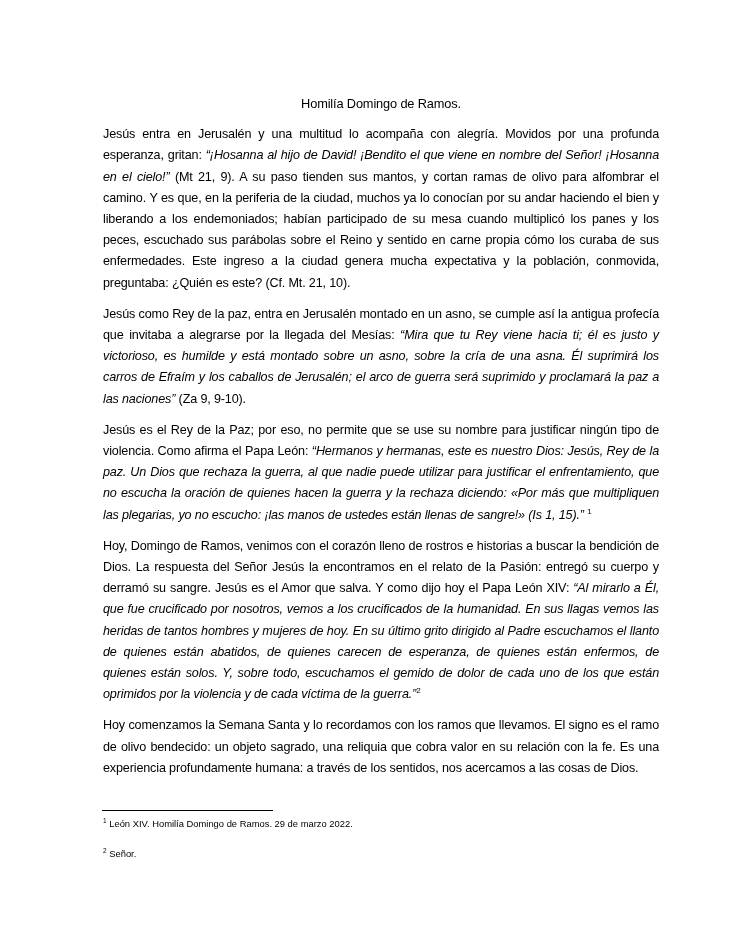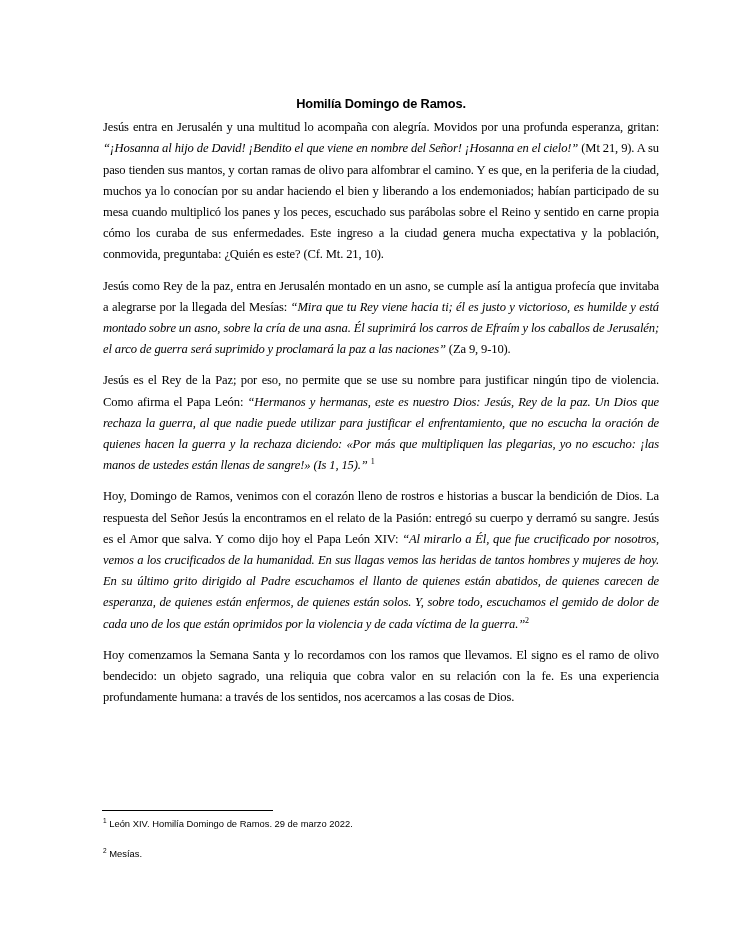--- a/index.html
+++ b/index.html
@@ -7,23 +7,23 @@
   .page {
     position: absolute; left: 0; top: 0; width: 730px; height: 945px; background: #fff;
     font-family: "Liberation Sans", sans-serif; color: #000;
   }
   .content {
     position: absolute; left: 103px; top: 93px; width: 556px;
     font-size: 12.6px; line-height: 21.2px;
     letter-spacing: -0.15px;
   }
   .title {
-    text-align: center; font-weight: bold; margin: 0 0 3px 0; font-size: 12.8px;
+    text-align: center; font-weight: normal; margin: 0 0 10px 0; font-size: 12.8px;
   }
-  .para { text-align: justify; margin: 0 0 10px 0; font-family: Liberation Serif, serif; }
+  .para { text-align: justify; margin: 0 0 10px 0; }
   .para i { font-style: italic; }
   sup { font-size: 8px; line-height: 0; vertical-align: super; }
   .fn-sep {
     position: absolute; left: 102px; top: 810px; width: 171px; height: 0;
     border-top: 1px solid #000;
   }
   .footnotes {
     position: absolute; left: 103px; top: 817px; width: 556px;
     font-family: "Liberation Sans", sans-serif; font-size: 9.4px; line-height: 14px;
   }
@@ -41,15 +41,15 @@
     <p class="para"><span>Jesús como Rey de la paz, entra en Jerusalén montado en un asno, se cumple así la antigua profecía que invitaba a alegrarse por la llegada del Mesías: </span><i>“Mira que tu Rey viene hacia ti; él es justo y victorioso, es humilde y está montado sobre un asno, sobre la cría de una asna. Él suprimirá los carros de Efraím y los caballos de Jerusalén; el arco de guerra será suprimido y proclamará la paz a las naciones”</i><span> (Za 9, 9-10).</span></p>
     <p class="para"><span>Jesús es el Rey de la Paz; por eso, no permite que se use su nombre para justificar ningún tipo de violencia. Como afirma el Papa León: </span><i>“Hermanos y hermanas, este es nuestro Dios: Jesús, Rey de la paz. Un Dios que rechaza la guerra, al que nadie puede utilizar para justificar el enfrentamiento, que no escucha la oración de quienes hacen la guerra y la rechaza diciendo: «Por más que multipliquen las plegarias, yo no escucho: ¡las manos de ustedes están llenas de sangre!» (Is 1, 15).”</i><span> </span><sup>1</sup></p>
     <p class="para"><span>Hoy, Domingo de Ramos, venimos con el corazón lleno de rostros e historias a buscar la bendición de Dios. La respuesta del Señor Jesús la encontramos en el relato de la Pasión: entregó su cuerpo y derramó su sangre. Jesús es el Amor que salva. Y como dijo hoy el Papa León XIV: </span><i>“Al mirarlo a Él, que fue crucificado por nosotros, vemos a los crucificados de la humanidad. En sus llagas vemos las heridas de tantos hombres y mujeres de hoy. En su último grito dirigido al Padre escuchamos el llanto de quienes están abatidos, de quienes carecen de esperanza, de quienes están enfermos, de quienes están solos. Y, sobre todo, escuchamos el gemido de dolor de cada uno de los que están oprimidos por la violencia y de cada víctima de la guerra.”</i><sup>2</sup></p>
     <p class="para"><span>Hoy comenzamos la Semana Santa y lo recordamos con los ramos que llevamos. El signo es el ramo de olivo bendecido: un objeto sagrado, una reliquia que cobra valor en su relación con la fe. Es una experiencia profundamente humana: a través de los sentidos, nos acercamos a las cosas de Dios.</span></p>
   </div>
 
   <div class="fn-sep"></div>
 
   <div class="footnotes">
     <p class="fn"><sup>1</sup><span> León XIV. Homilía Domingo de Ramos. 29 de marzo 2022.</span></p>
-    <p class="fn"><sup>2</sup><span> Mesías.</span></p>
+    <p class="fn"><sup>2</sup><span> Señor.</span></p>
   </div>
 </div>
 
 </body></html>

